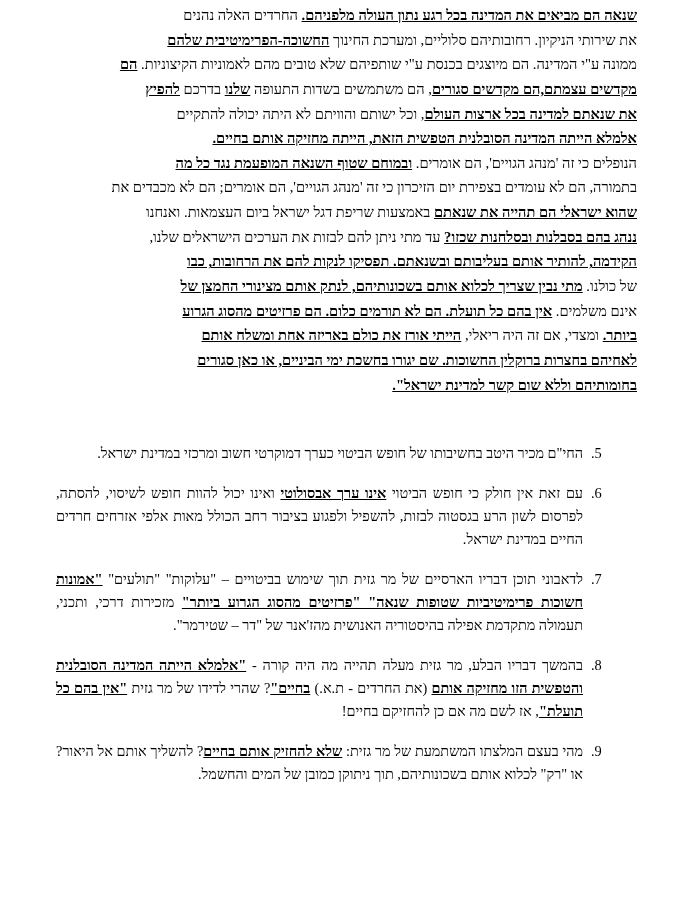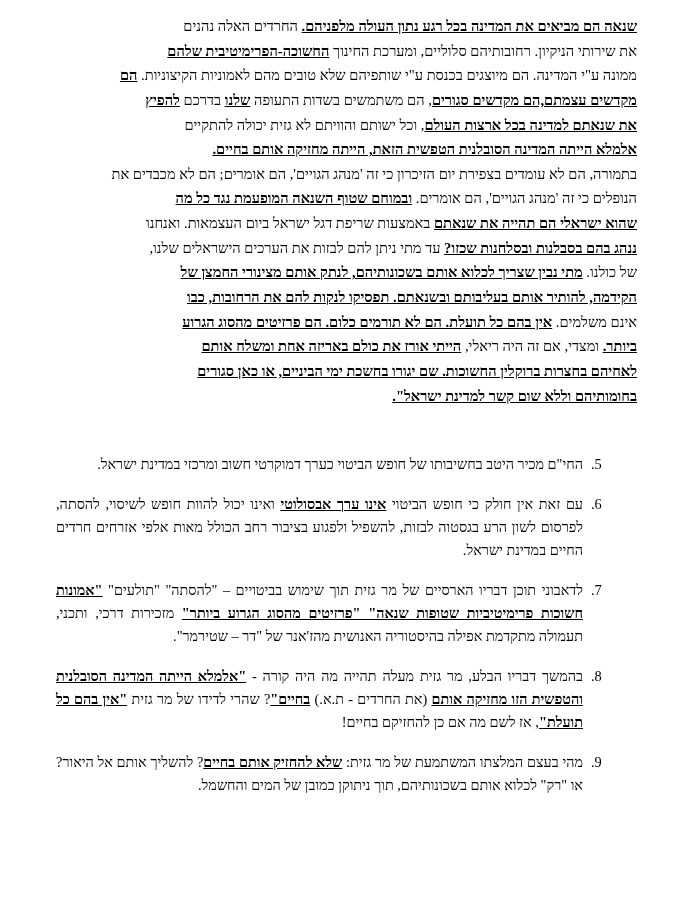--- a/index.html
+++ b/index.html
@@ -12,21 +12,21 @@
     height: 912px;
     font-family: "Liberation Serif", "DejaVu Serif", serif;
     color: #000000;
     direction: rtl;
   }
   .page {
     position: relative;
     width: 681px;
     height: 912px;
     box-sizing: border-box;
-    padding: 15px 44px 0 30px;
+    padding: 4px 44px 0 30px;
     overflow: hidden;
   }
   .quote-block {
     font-size: 14.6px;
     line-height: 1.62;
     text-align: justify;
     text-justify: inter-word;
   }
   .quote-block p {
     margin: 0 0 1px 0;
@@ -72,48 +72,48 @@
 </head>
 <body>
 
 <div class="page">
 
   <div class="quote-block" id="quote-block">
       <p><span class="bu">שנאה הם מביאים את המדינה בכל רגע נתון העולה מלפניהם.</span><span> החרדים האלה נהנים</span></p>
       <p><span>את שירותי הניקיון. רחובותיהם סלוליים, ומערכת החינוך </span><span class="bu">החשוכה-הפרימיטיבית שלהם</span></p>
       <p><span>ממונה ע"י המדינה. הם מיוצגים בכנסת ע"י שותפיהם שלא טובים מהם לאמוניות הקיצוניות. </span><span class="bu">הם</span></p>
       <p><span class="bu">מקדשים עצמתם,הם מקדשים סגורים</span><span>, הם משתמשים בשדות התעופה </span><span class="bu">שלנו</span><span> בדרכם </span><span class="bu">להפיץ</span></p>
-      <p><span class="bu">את שנאתם למדינה בכל ארצות העולם</span><span>, וכל ישותם והוויתם לא גזית יכולה להתקיים</span></p>
+      <p><span class="bu">את שנאתם למדינה בכל ארצות העולם</span><span>, וכל ישותם והוויתם לא היתה יכולה להתקיים</span></p>
       <p><span class="bu">אלמלא הייתה המדינה הסובלנית הטפשית הזאת, הייתה מחזיקה אותם בחיים.</span></p>
+      <p><span>הנופלים כי זה 'מנהג הגויים', הם אומרים. </span><span class="bu">ובמוחם שטוף השנאה המופעמת נגד כל מה</span></p>
       <p><span>בתמורה, הם לא עומדים בצפירת יום הזיכרון כי זה 'מנהג הגויים', הם אומרים; הם לא מכבדים את</span></p>
-      <p><span>הנופלים כי זה 'מנהג הגויים', הם אומרים. </span><span class="bu">ובמוחם שטוף השנאה המופעמת נגד כל מה</span></p>
       <p><span class="bu">שהוא ישראלי הם תהייה את שנאתם</span><span> באמצעות שריפת דגל ישראל ביום העצמאות. ואנחנו</span></p>
       <p><span class="bu">ננהג בהם בסבלנות ובסלחנות שכזו?</span><span> עד מתי ניתן להם לבזות את הערכים הישראלים שלנו,</span></p>
+      <p><span class="bu">הקידמה, להותיר אותם  בעליבותם ובשנאתם. תפסיקו לנקות להם את הרחובות, כבו</span></p>
       <p><span>של כולנו. </span><span class="bu">מתי נבין שצריך לכלוא אותם בשכונותיהם, לנתק אותם מצינורי החמצן של</span></p>
-      <p><span class="bu">הקידמה, להותיר אותם  בעליבותם ובשנאתם. תפסיקו לנקות להם את הרחובות, כבו</span></p>
       <p><span>אינם משלמים. </span><span class="bu">אין בהם כל תועלת. הם לא תורמים כלום. הם פרזיטים מהסוג הגרוע</span></p>
       <p><span class="bu">ביותר.</span><span> ומצדי, אם זה היה ריאלי, </span><span class="bu">הייתי אורז את כולם באריזה אחת ומשלח אותם</span></p>
       <p><span class="bu">לאחיהם בחצרות ברוקלין החשוכות. שם יגורו בחשכת ימי הביניים, או כאן סגורים</span></p>
       <p><span class="bu">בחומותיהם וללא שום קשר למדינת ישראל".</span></p>
     </div>
 
   <div class="spacer"></div>
 
   <ol class="num-list" id="num-list">
       <li class="num-item">
         <div class="num">5.</div>
         <div class="txt"><span>החי"ם מכיר היטב בחשיבותו של חופש הביטוי כערך דמוקרטי חשוב ומרכזי במדינת ישראל.</span></div>
       </li>
       <li class="num-item">
         <div class="num">6.</div>
         <div class="txt"><span>עם זאת אין חולק כי חופש הביטוי </span><span class="bu">אינו ערך אבסולוטי</span><span> ואינו יכול להוות חופש לשיסוי, להסתה,</span><span> לפרסום לשון הרע בגסטוה לבזות, להשפיל ולפגוע בציבור רחב הכולל מאות אלפי אזרחים חרדים החיים במדינת ישראל.</span></div>
       </li>
       <li class="num-item">
         <div class="num">7.</div>
-        <div class="txt"><span>לדאבוני תוכן דבריו הארסיים של מר גזית תוך שימוש בביטויים – "להסתה" "תולעים" </span><span class="bu">"אמונות</span><span class="bu"> חשוכות פרימיטיביות שטופות שנאה" "פרזיטים מהסוג הגרוע ביותר"</span><span> מזכירות דרכי, ותכני, תעמולה מתקדמת אפילה בהיסטוריה האנושית מהז'אנר של "דר – שטירמר".</span></div>
+        <div class="txt"><span>לדאבוני תוכן דבריו הארסיים של מר גזית תוך שימוש בביטויים – "עלוקות" "תולעים" </span><span class="bu">"אמונות</span><span class="bu"> חשוכות פרימיטיביות שטופות שנאה" "פרזיטים מהסוג הגרוע ביותר"</span><span> מזכירות דרכי, ותכני, תעמולה מתקדמת אפילה בהיסטוריה האנושית מהז'אנר של "דר – שטירמר".</span></div>
       </li>
       <li class="num-item">
         <div class="num">8.</div>
         <div class="txt"><span>בהמשך דבריו הבלע, מר גזית מעלה תהייה מה היה קורה - </span><span class="bu">"אלמלא הייתה המדינה הסובלנית</span><span class="bu"> והטפשית הזו מחזיקה אותם</span><span> (את החרדים - ת.א.) </span><span class="bu">בחיים"</span><span>? שהרי לדידו של מר גזית </span><span class="bu">"אין בהם כל</span><span class="bu"> תועלת"</span><span>, אז לשם מה אם כן להחזיקם בחיים!</span></div>
       </li>
       <li class="num-item">
         <div class="num">9.</div>
         <div class="txt"><span>מהי בעצם המלצתו המשתמעת של מר גזית: </span><span class="bu">שלא להחזיק אותם בחיים</span><span>? להשליך אותם אל היאור?</span><span> או "רק" לכלוא אותם בשכונותיהם, תוך ניתוקן כמובן של המים והחשמל.</span></div>
       </li>
     </ol>

